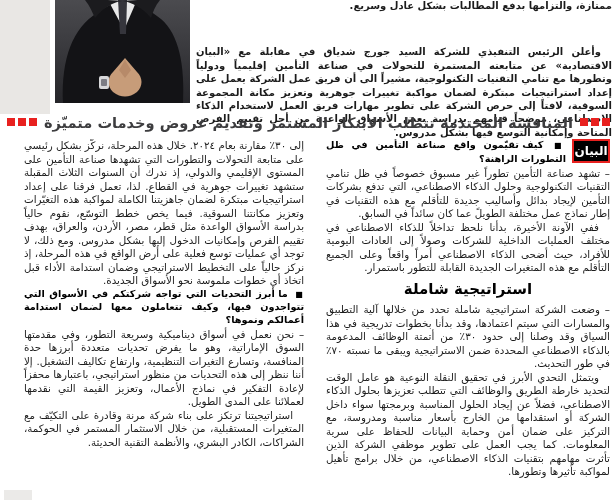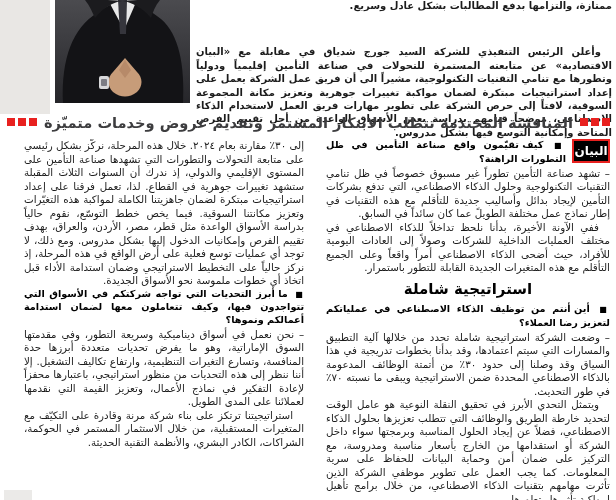--- a/index.html
+++ b/index.html
@@ -98,24 +98,20 @@
       <div class="logo">
         <span>البيان</span>
       </div>
       <p class="q">
         <span class="qm">■</span>
         <span>كيف تقيّمون واقع صناعة التأمين في ظل التطورات الراهنة؟</span>
       </p>
       <p class="flush">– تشهد صناعة التأمين تطوراً غير مسبوق خصوصاً في ظل تنامي التقنيات التكنولوجية وحلول الذكاء الاصطناعي، التي تدفع بشركات التأمين لإيجاد بدائل وأساليب جديدة للتأقلم مع هذه التقنيات في إطار نماذج عمل مختلفة الطويلً عما كان سائداً في السابق.</p>
       <p class="body">ففي الآونة الأخيرة، بدأنا نلحظ تداخلاً للذكاء الاصطناعي في مختلف العمليات الداخلية للشركات وصولاً إلى العادات اليومية للأفراد، حيث أضحى الذكاء الاصطناعي أمراً واقعاً وعلى الجميع التأقلم مع هذه المتغيرات الجديدة القابلة للتطور باستمرار.</p>
       <h3 class="subhead">استراتيجية شاملة</h3>
-      <p class="q">
-        <span class="qm">■</span>
-        <span>أين أنتم من توظيف الذكاء الاصطناعي في عملياتكم لتعزيز رضا العملاء؟</span>
-      </p>
       <p class="flush">– وضعت الشركة استراتيجية شاملة تحدد من خلالها آلية التطبيق والمسارات التي سيتم اعتمادها، وقد بدأنا بخطوات تدريجية في هذا السياق وقد وصلنا إلى حدود ٣٠٪ من أتمتة الوظائف المدعومة بالذكاء الاصطناعي المحددة ضمن الاستراتيجية ويبقى ما نسبته ٧٠٪ في طور التحديث.</p>
       <p class="body">ويتمثل التحدي الأبرز في تحقيق النقلة النوعية هو عامل الوقت لتحديد خارطة الطريق والوظائف التي تتطلب تعزيزها بحلول الذكاء الاصطناعي، فضلاً عن إيجاد الحلول المناسبة وبرمجتها سواء داخل الشركة أو استقدامها من الخارج بأسعار مناسبة ومدروسة، مع التركيز على ضمان أمن وحماية البيانات للحفاظ على سرية المعلومات. كما يجب العمل على تطوير موظفي الشركة الذين تأثرت مهامهم بتقنيات الذكاء الاصطناعي، من خلال برامج تأهيل لمواكبة تأثيرها وتطورها.</p>
     </div>
 
     <div class="col col-l">
       <p class="flush">إلى ٣٠٪ مقارنة بعام ٢٠٢٤. خلال هذه المرحلة، نركّز بشكل رئيسي على متابعة التحولات والتطورات التي تشهدها صناعة التأمين على المستوى الإقليمي والدولي، إذ ندرك أن السنوات الثلاث المقبلة ستشهد تغييرات جوهرية في القطاع. لذا، تعمل فرقنا على إعداد استراتيجيات مبتكرة لضمان جاهزيتنا الكاملة لمواكبة هذه التغيّرات وتعزيز مكانتنا السوقية. فيما يخص خطط التوسّع، نقوم حالياً بدراسة الأسواق الواعدة مثل قطر، مصر، الأردن، والعراق، بهدف تقييم الفرص وإمكانيات الدخول إليها بشكل مدروس. ومع ذلك، لا توجد أي عمليات توسع فعلية على أرض الواقع في هذه المرحلة، إذ نركز حالياً على التخطيط الاستراتيجي وضمان استدامة الأداء قبل اتخاذ أي خطوات ملموسة نحو الأسواق الجديدة.</p>
       <p class="q">
         <span class="qm">■</span>
         <span>ما أبرز التحديات التي تواجه شركتكم في الأسواق التي تتواجدون فيها، وكيف تتعاملون معها لضمان استدامة أعمالكم ونموها؟</span>
       </p>

